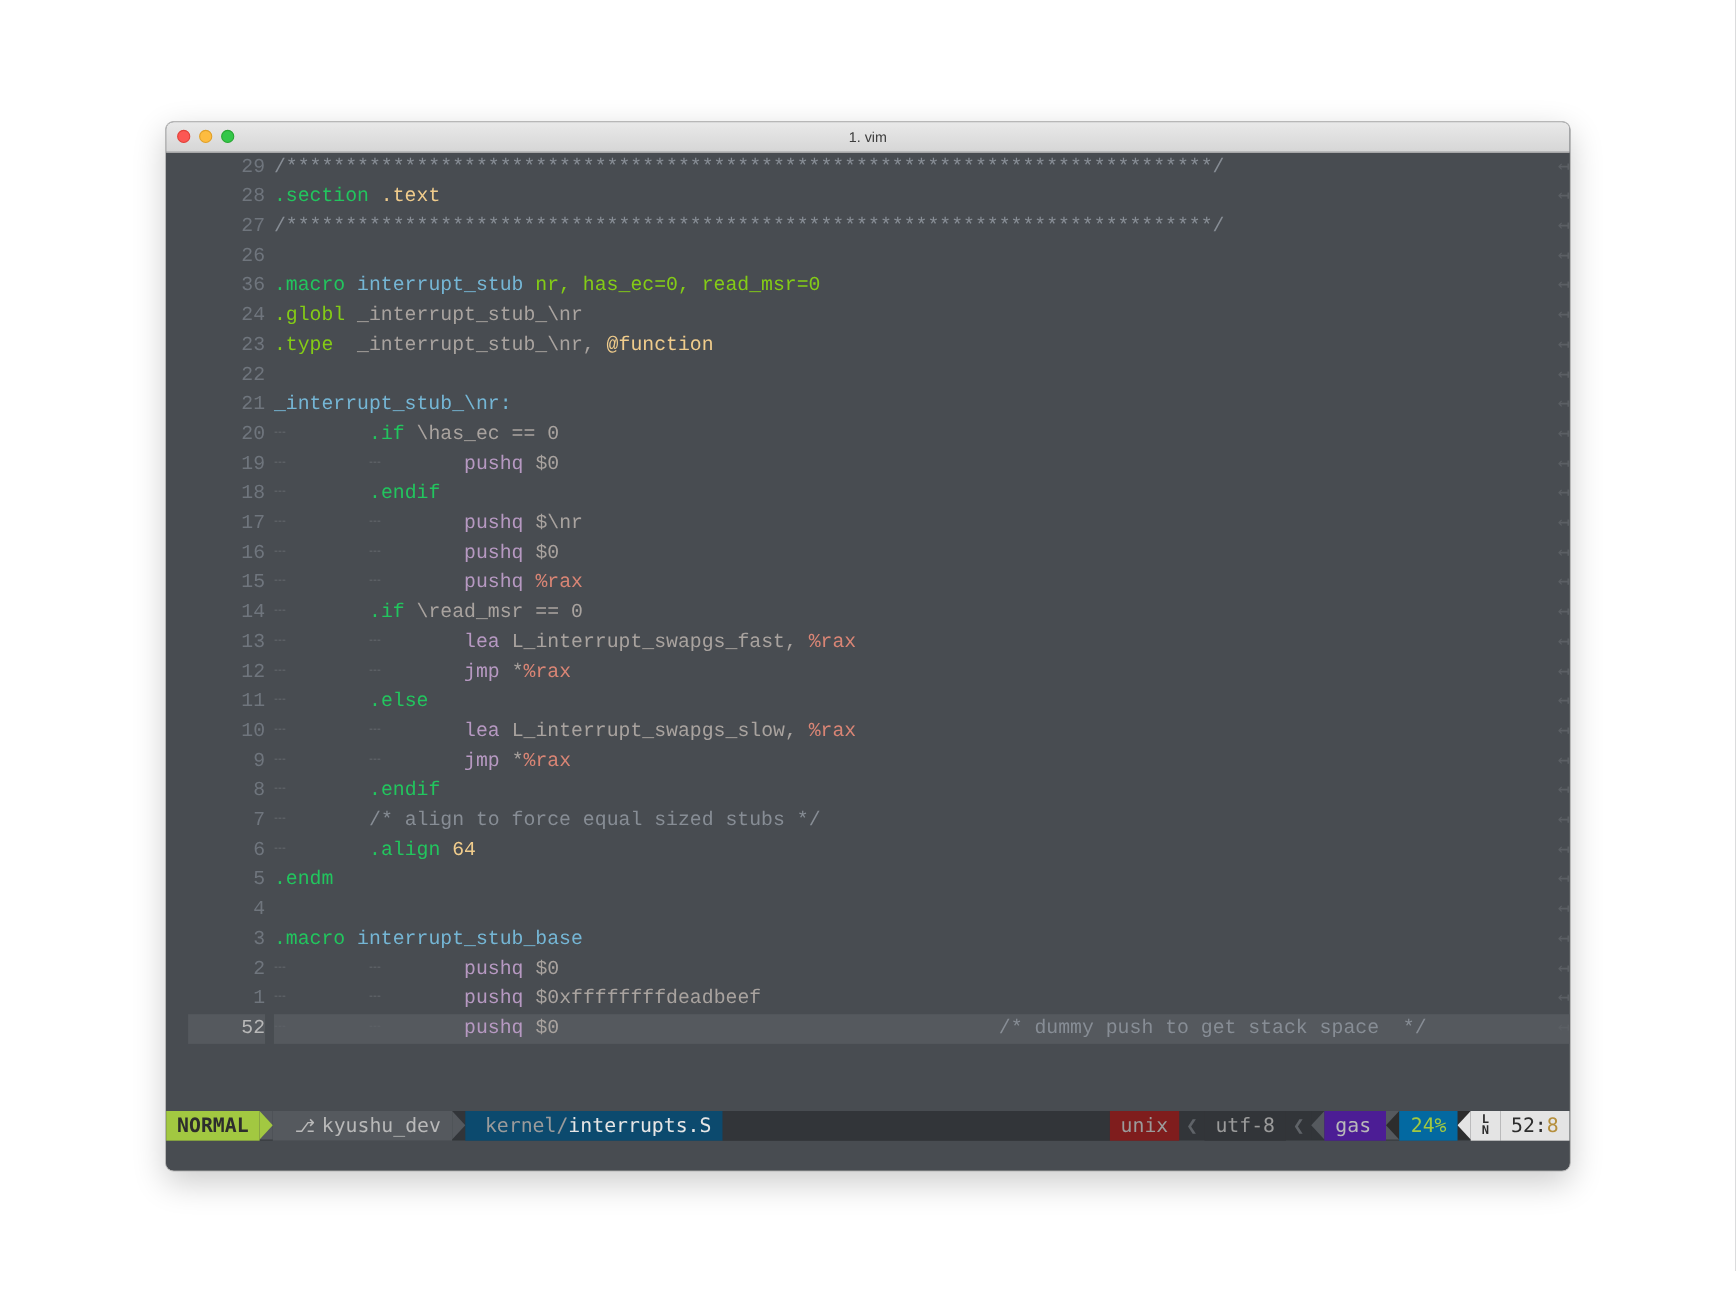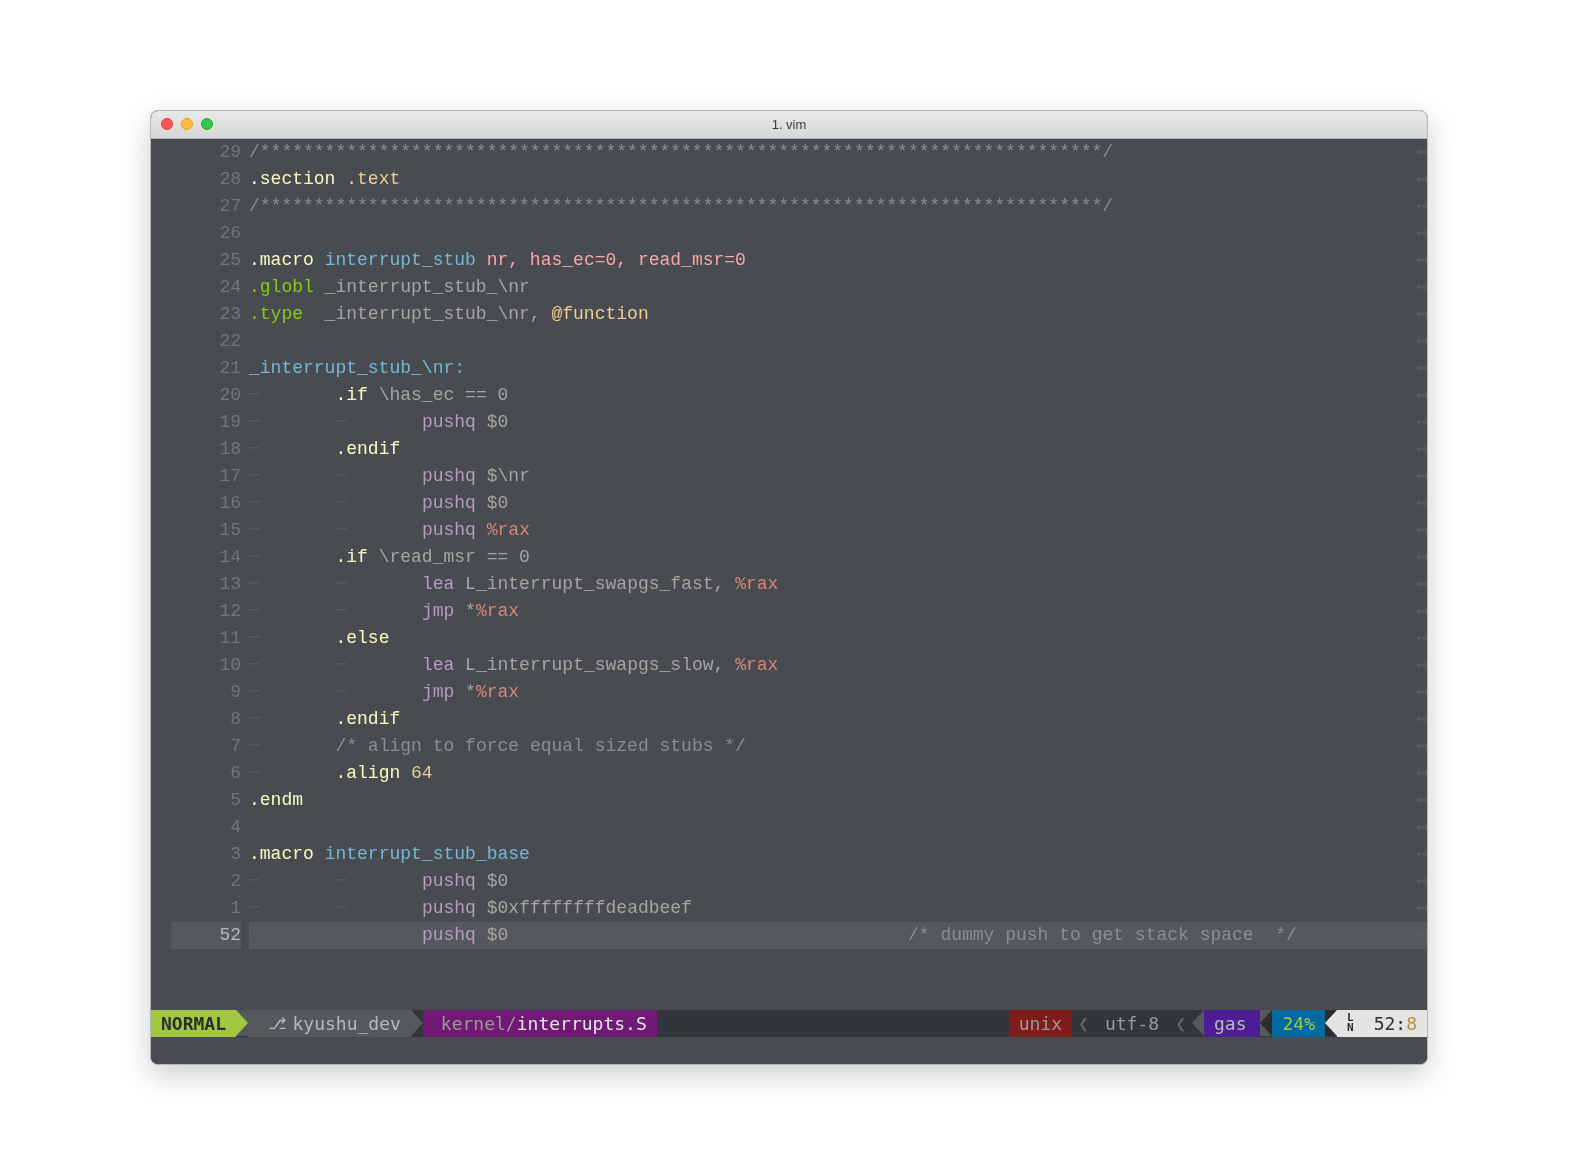--- a/index.html
+++ b/index.html
@@ -56,24 +56,24 @@
   }
   .gutter .ln { height:27px;margin-left:20px; }
   .gutter .ln.cur { color:#b8b8b8; background:#55595e; }
   .code { flex:1; white-space:pre; }
   .row { height:27px; display:flex; }
   .row.cur { background:#55595e; }
   .row .content { flex:1; white-space:pre; }
   .eol { color:#5b5f64; margin-left:2px; }
   
   .c-comment { color:#878d95; }
-  .c-macro   { color:#fef9c3; } 
+  .c-macro   { color:#22c55e; } 
   .c-text    { color:#f0cc8c; } 
   .c-name    { color:#75b6d5; } 
-  .c-args    { color:#fca5a5;font-family:Liberation Mono, monospace; } 
+  .c-args    { color:#84cc16;font-family:Liberation Mono, monospace; } 
   .c-globl   { color:#84cc16; } 
   .c-ident   { color:#a9a39f; } 
   .c-instr   { color:#b799c2; } 
   .c-num     { color:#a9a39f; } 
   .c-reg     { color:#d98575; } 
   .c-indent  { color:#5b5f64; } 
   .c-stars   { color:#878d95; } 
   
   .statusline {
     flex-shrink:0;
@@ -81,21 +81,21 @@
     font-family: Menlo, Consolas, monospace;
     font-size:18px;
     display:flex;
     align-items:stretch;
     background:#323539;
     color:#c8c8c8;
   }
   .seg { display:flex; align-items:center; padding:0 10px; position:relative; }
   .seg.mode { background:#a2c841; color:#2d2d2d; font-weight:bold; }
   .seg.branch { background:#55595e; color:#b9b9b9; padding-left:20px; }
-  .seg.path   { background:#701a75; color:#9b9b9b; padding-left:18px; }
+  .seg.path   { background:#0c4a6e; color:#9b9b9b; padding-left:18px; }
   .seg.path .file { color:#e6e6e6; }
   .seg.flex   { flex:1; background:#323539; }
   .seg.ff     { background:#7f1d1d; color:#9b9b9b; }
   .seg.enc    { background:#323539; color:#9b9b9b; }
   .seg.ft     { background:#4c1d95; color:#b9b9b9; padding-right:14px; }
   .seg.pct    { background:#0369a1; color:#a2c841; font-weight:normal; }
   .seg.ln     { background:#e4e4e4; color:#2d2d2d; font-weight:bold; }
   .seg.pos    { background:#e4e4e4; color:#2d2d2d; }
   .seg.pos .col { color:#b58f3c; }
   
@@ -129,21 +129,21 @@
     </div>
     <div class="titlebar-title">1. vim</div>
   </div>
 
   <div class="editor">
     <div class="gutter" id="gutter">
         <div class="ln">29</div>
         <div class="ln">28</div>
         <div class="ln">27</div>
         <div class="ln">26</div>
-        <div class="ln">25</div>
+        <div class="ln">36</div>
         <div class="ln">24</div>
         <div class="ln">23</div>
         <div class="ln">22</div>
         <div class="ln">21</div>
         <div class="ln">20</div>
         <div class="ln">19</div>
         <div class="ln">18</div>
         <div class="ln">17</div>
         <div class="ln">16</div>
         <div class="ln">15</div>

